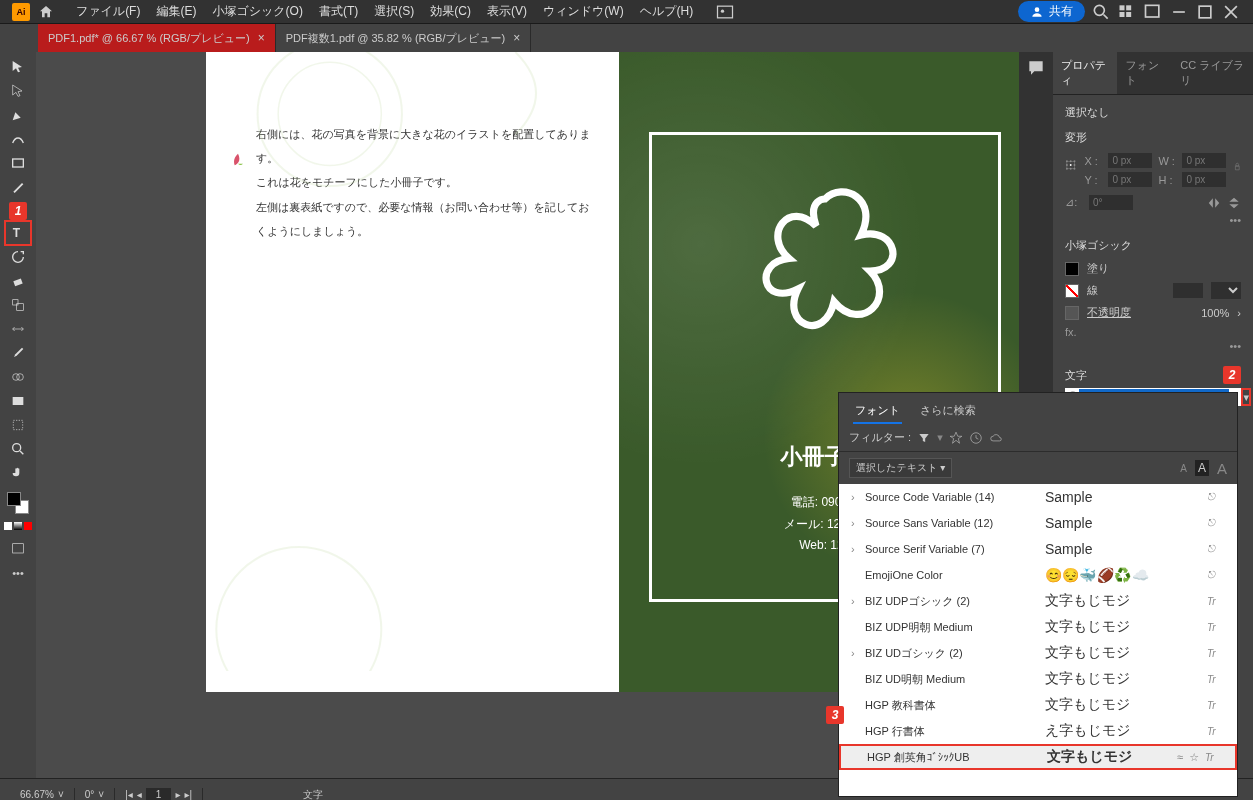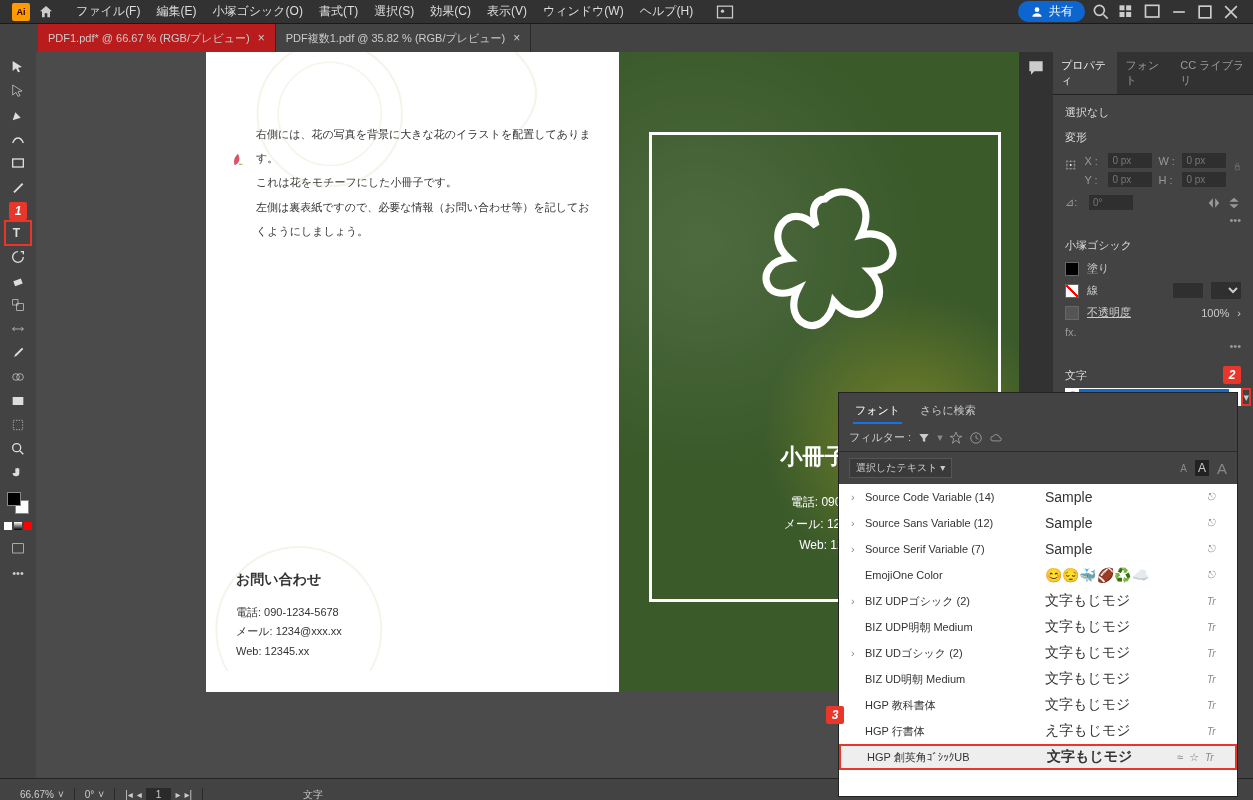--- a/index.html
+++ b/index.html
@@ -280,26 +280,20 @@
           <path d="M300 0 Q340 40 300 80" fill="none" stroke="#a5c97a" stroke-width="2"></path>
         </svg>
         <svg class="leaf-icon" style="position:absolute;left:22px;top:100px" viewBox="0 0 24 24">
             <path d="M12 2C8 6 6 10 8 16c4-2 8-6 4-14z" fill="#d9536b"></path>
             <path d="M12 14c2 2 4 2 6 0" fill="#8bc34a"></path>
           </svg>
         <div class="body-text">
           <div>右側には、花の写真を背景に大きな花のイラストを配置してあります。</div>
           <div>これは花をモチーフにした小冊子です。</div>
           <div>左側は裏表紙ですので、必要な情報（お問い合わせ等）を記しておくようにしましょう。</div>
-        </div>
-        <div class="contact-box">
-          <h3>お問い合わせ</h3>
-          <div>電話: 090-1234-5678</div>
-          <div>メール: 1234@xxx.xx</div>
-          <div>Web: 12345.xx</div>
         </div>
       </div>
       <div class="page-right">
         <div class="cover-frame"></div>
         <svg class="flower-logo" width="180" height="180" viewBox="0 0 100 100">
           <path d="M50 15 C60 5 80 15 70 35 C90 30 95 55 75 55 C90 70 70 90 55 72 C50 95 25 85 35 65 C15 75 10 50 30 48 C15 35 30 15 45 30 C40 15 50 15 50 15 Z" fill="none" stroke="#fff" stroke-width="4"></path>
         </svg>
         <div class="cover-title">小冊子の</div>
         <div class="cover-contact">
           <div>電話: 090-12</div>

